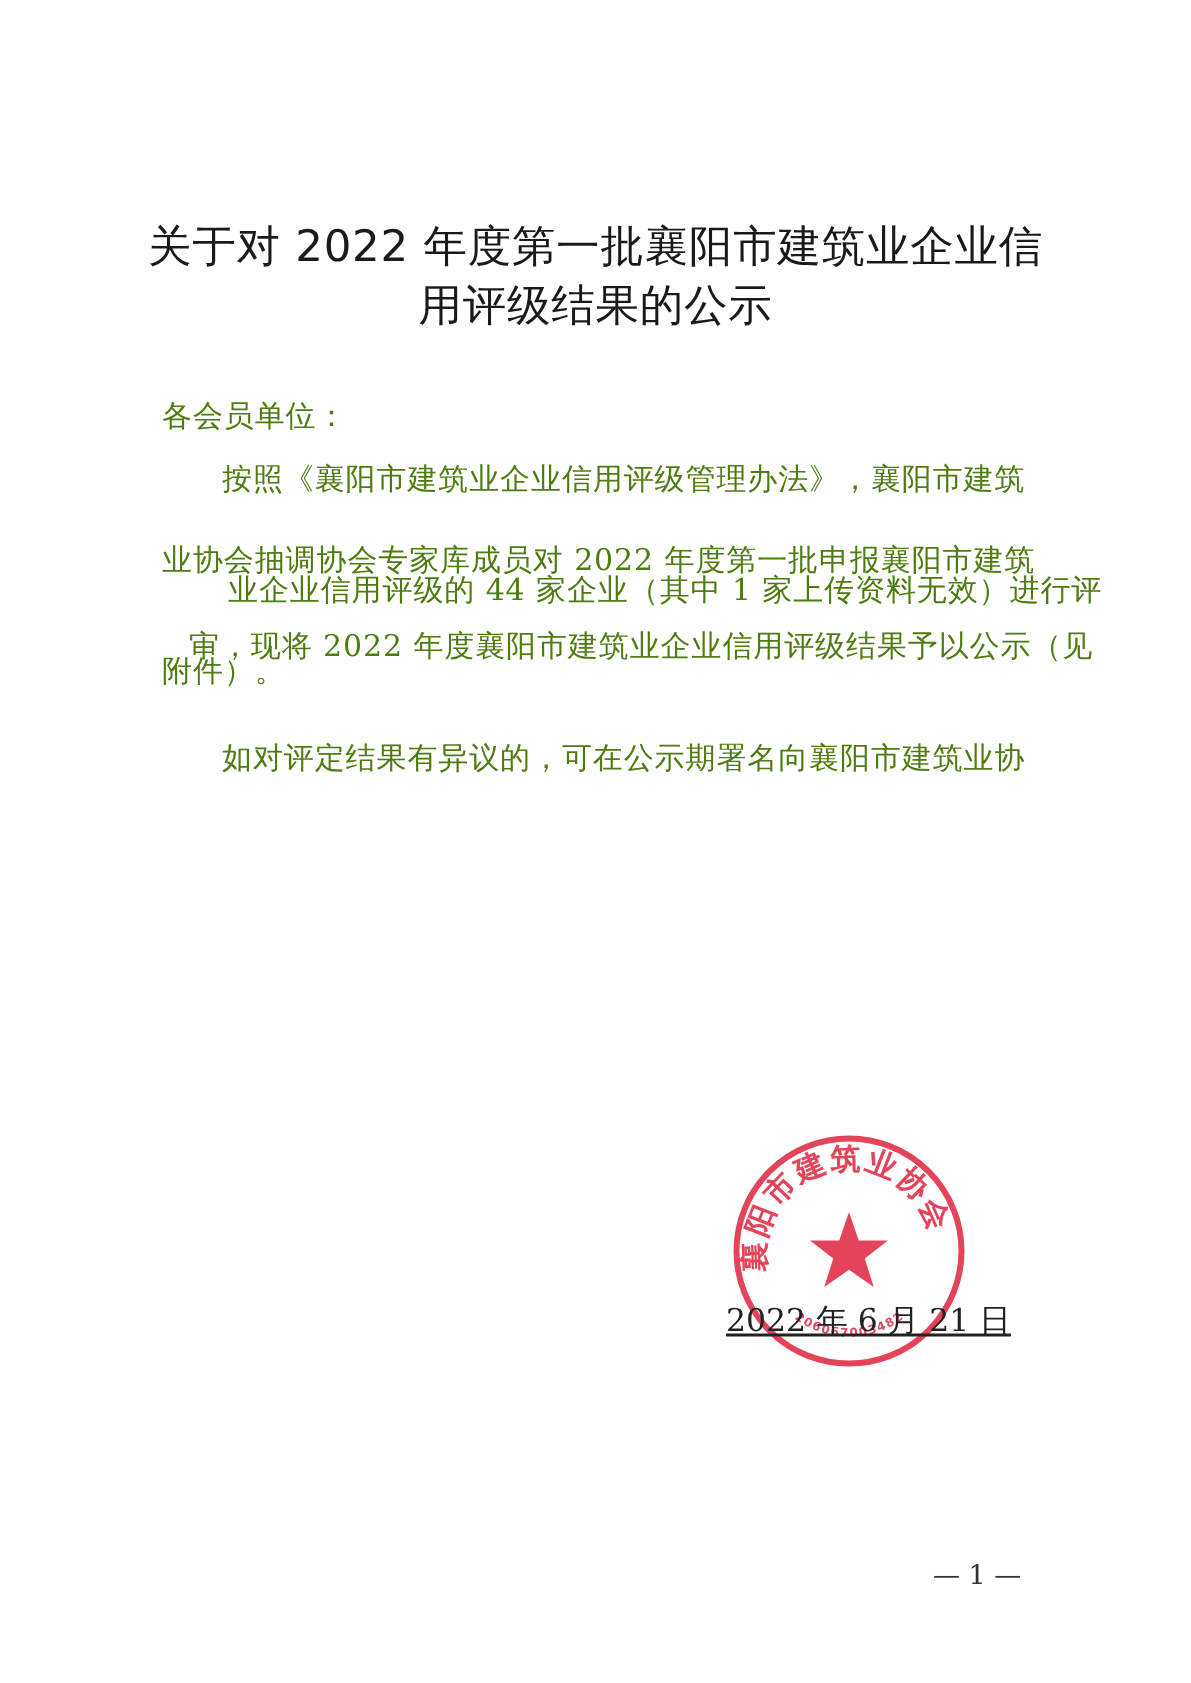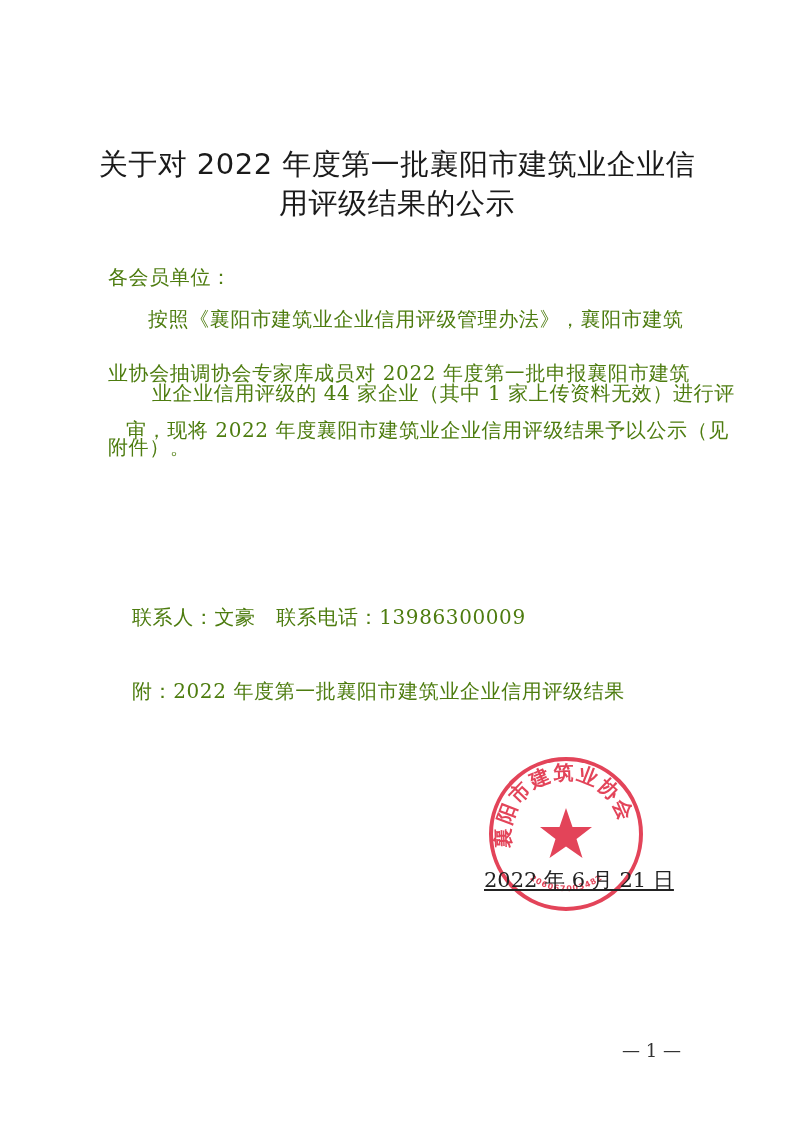--- a/index.html
+++ b/index.html
@@ -34,24 +34,23 @@
   <div class="title-line" style="top:184px;">用评级结果的公示</div>
 
   <div class="body-line" style="left:108px; top:264px;">各会员单位：</div>
 
   <div class="body-line" style="left:148px; top:306px; width:544px;">按照《襄阳市建筑业企业信用评级管理办法》，襄阳市建筑</div>
   <div class="body-line" style="left:108px; top:360px; width:584px;">业协会抽调协会专家库成员对 2022 年度第一批申报襄阳市建筑</div>
   <div class="body-line" style="left:108px; top:380px; width:584px;margin-left:44px;">业企业信用评级的 44 家企业（其中 1 家上传资料无效）进行评</div>
   <div class="body-line" style="left:108px; top:417px; width:584px;margin-left:18px;">审，现将 2022 年度襄阳市建筑业企业信用评级结果予以公示（见</div>
   <div class="body-line" style="left:108px; top:434px;">附件）。</div>
 
+  <div class="body-line" style="left:148px; top:492px; width:544px;">如对评定结果有异议的，可在公示期署名向襄阳市建筑业协</div>
 
-  <div class="body-line" style="left:132px; top:604px;">联系人：文豪　联系电话：13986300009</div>
 
-  <div class="body-line" style="left:132px; top:678px;">附：2022 年度第一批襄阳市建筑业企业信用评级结果</div>
 
   <svg class="stamp" viewBox="0 0 160 156">
     <defs>
       <path id="sealTopArc" d="M 28 100 A 56 56 0 1 1 132 100"></path>
       <path id="sealBottomArc" d="M 38 118 A 60 60 0 0 0 122 118"></path>
     </defs>
     <circle cx="80" cy="78" r="75" fill="none" stroke="#e03048" stroke-width="4"></circle>
     <polygon points="80,52 86.5,71 106,71 90.5,83 96.5,102 80,90.5 63.5,102 69.5,83 54,71 73.5,71" fill="#e03048"></polygon>
     <text font-family="DejaVu Sans, sans-serif" font-size="20" font-weight="bold" fill="#e03048" letter-spacing="2">
       <textPath href="#sealTopArc" startOffset="4%">襄阳市建筑业协会</textPath>

